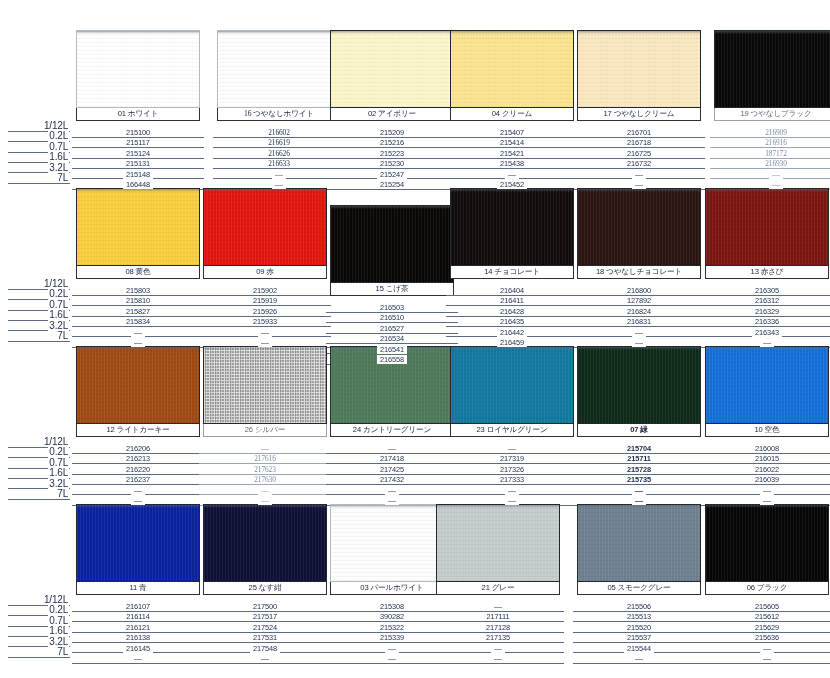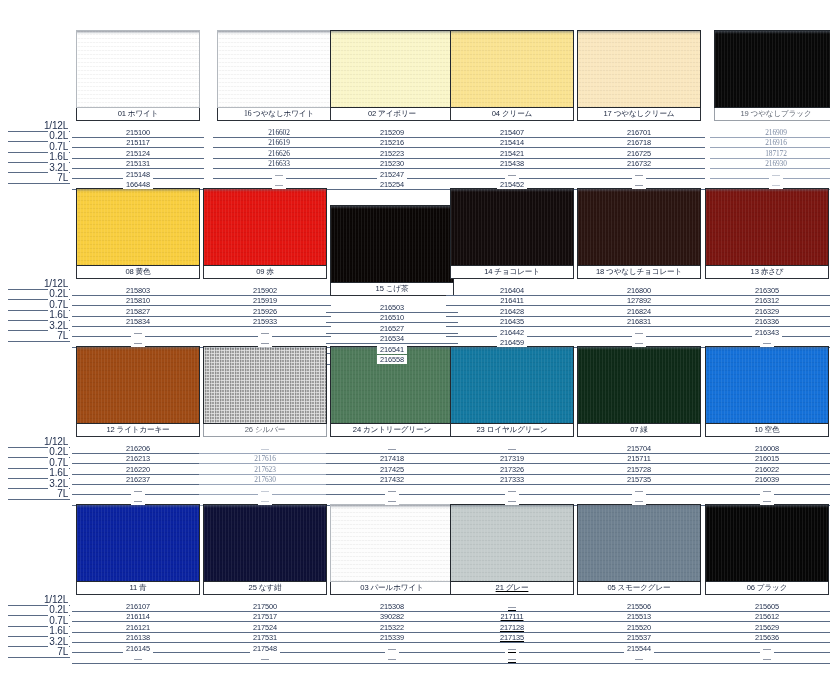--- a/index.html
+++ b/index.html
@@ -416,21 +416,21 @@
         <div class="name-plate">23 ロイヤルグリーン</div>
         <div class="code-list">
           <div class="code-cell"><span class="rule"></span><span class="txt dash">—</span></div>
           <div class="code-cell"><span class="rule"></span><span class="txt">217319</span></div>
           <div class="code-cell"><span class="rule"></span><span class="txt">217326</span></div>
           <div class="code-cell"><span class="rule"></span><span class="txt">217333</span></div>
           <div class="code-cell"><span class="rule"></span><span class="txt dash">—</span></div>
           <div class="code-cell"><span class="rule"></span><span class="txt dash">—</span></div>
         </div>
       </div>
-      <div class="swatch-col" style="left: 577px; top: 0px;">
+      <div class="swatch-col" style="left: 577px; top: 0px; font-weight: bold;">
         <div class="chip" style="background: rgb(14, 42, 24);">
           <span class="topshade"></span>
           <span class="grain"></span>
         </div>
         <div class="name-plate">07 緑</div>
         <div class="code-list">
           <div class="code-cell"><span class="rule"></span><span class="txt">215704</span></div>
           <div class="code-cell"><span class="rule"></span><span class="txt">215711</span></div>
           <div class="code-cell"><span class="rule"></span><span class="txt">215728</span></div>
           <div class="code-cell"><span class="rule"></span><span class="txt">215735</span></div>
@@ -501,21 +501,21 @@
         <div class="name-plate">03 パールホワイト</div>
         <div class="code-list">
           <div class="code-cell"><span class="rule"></span><span class="txt">215308</span></div>
           <div class="code-cell"><span class="rule"></span><span class="txt">390282</span></div>
           <div class="code-cell"><span class="rule"></span><span class="txt">215322</span></div>
           <div class="code-cell"><span class="rule"></span><span class="txt">215339</span></div>
           <div class="code-cell"><span class="rule"></span><span class="txt dash">—</span></div>
           <div class="code-cell"><span class="rule"></span><span class="txt dash">—</span></div>
         </div>
       </div>
-      <div class="swatch-col" style="left: 450px; top: 0px; text-decoration: underline;">
+      <div class="swatch-col" style="left: 436px; top: 0px;">
         <div class="chip" style="background: rgb(196, 204, 204);">
           <span class="topshade"></span>
           <span class="grain"></span>
         </div>
         <div class="name-plate">21 グレー</div>
         <div class="code-list">
           <div class="code-cell"><span class="rule"></span><span class="txt dash">—</span></div>
           <div class="code-cell"><span class="rule"></span><span class="txt">217111</span></div>
           <div class="code-cell"><span class="rule"></span><span class="txt">217128</span></div>
           <div class="code-cell"><span class="rule"></span><span class="txt">217135</span></div>

